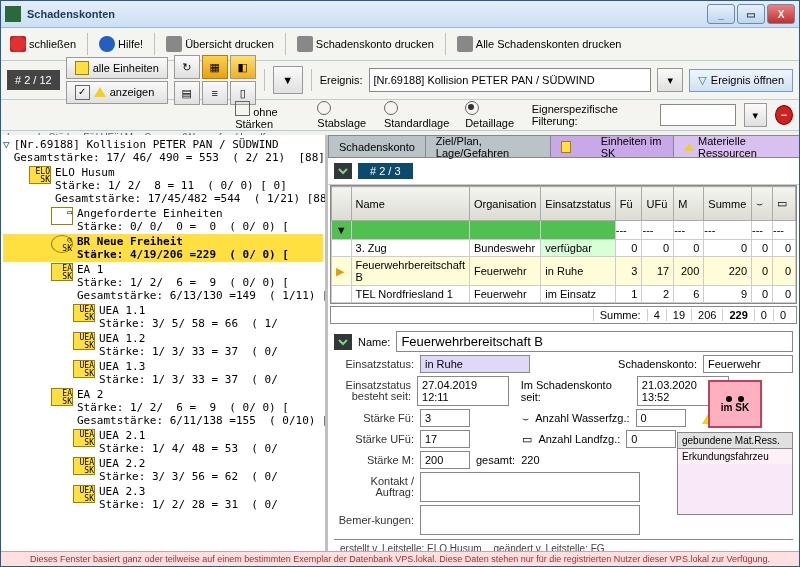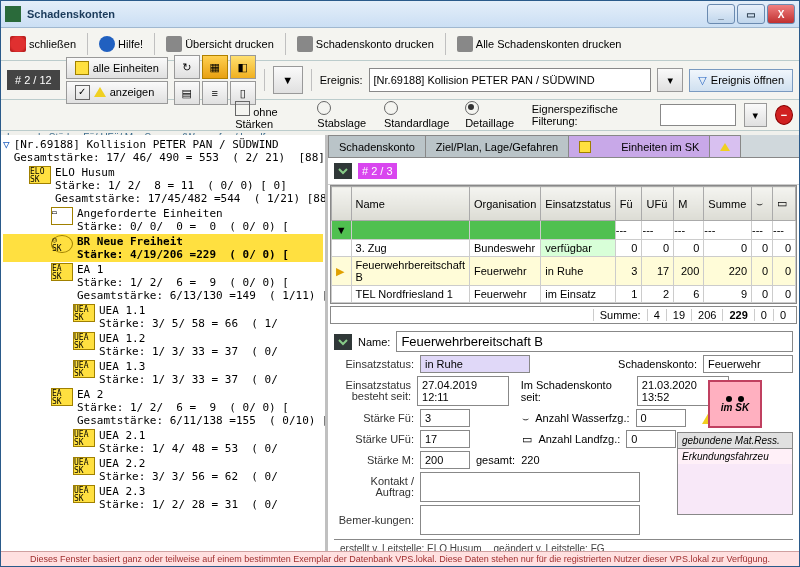--- a/index.html
+++ b/index.html
@@ -31,21 +31,21 @@
 .rdo{width:12px;height:12px;border:1px solid #666;border-radius:50%;display:inline-block;position:relative;}
 .rdo.sel::after{content:"";position:absolute;top:2px;left:2px;width:6px;height:6px;background:#333;border-radius:50%;}
 .filterin{width:70px;height:18px;border:1px solid #888;}
 .redcirc{width:18px;height:18px;background:#d02020;border-radius:50%;border:1px solid #800;display:flex;align-items:center;justify-content:center;color:#fff;font-weight:bold;}
 .legend{height:16px;background:#f0f0ec;border-bottom:1px solid #ccc;padding:1px 6px;color:#3a6a8a;font-size:10px;}
 .body{position:absolute;top:134px;left:0;right:0;bottom:14px;display:flex;}
 .left{width:324px;border-right:3px solid #c0c0c0;overflow:hidden;background:#fff;font-family:Consolas,monospace;font-size:11px;line-height:13px;}
 .tree{padding:2px 2px;}
 .trow{display:flex;align-items:flex-start;gap:4px;padding:1px 0;white-space:pre;}
 .trow.hi{background:#ffe040;}
-.tico{width:22px;height:18px;background:#ffe040;border:1px solid #a08000;font-size:8px;text-align:left;line-height:8px;padding-top:1px;box-sizing:border-box;flex-shrink:0;}
+.tico{width:22px;height:18px;background:#ffe040;border:1px solid #a08000;font-size:8px;text-align:right;line-height:8px;padding-top:1px;box-sizing:border-box;flex-shrink:0;}
 .tico.round{border-radius:50%;}
 .tind{display:inline-block;flex-shrink:0;}
 .right{flex:1;display:flex;flex-direction:column;overflow:hidden;}
 .tabs{height:22px;display:flex;background:#d0d8dc;border-bottom:1px solid #888;}
 .tab{padding:3px 10px;border:1px solid #888;border-bottom:none;margin-right:-1px;background:#bac4c8;display:flex;align-items:center;gap:4px;font-size:11px;}
 .tab.active{background:#c8a8e8;gap:30px;}
 .tab.mat{background:#d8c0f0;}
 .tnav{height:22px;display:flex;align-items:center;padding:2px 6px;gap:6px;border-bottom:1px solid #ccc;}
 .dkbtn{width:18px;height:16px;background:#303838;display:flex;align-items:center;justify-content:center;}
 .grid{border:1px solid #888;margin:0 2px;}
@@ -59,21 +59,21 @@
 .cell-stat-v{background:#d8ffd8;}
 .cell-stat-r{background:#d8d8ff;}
 .sumrow{display:flex;justify-content:flex-end;border:1px solid #888;margin:2px 2px 0;padding:2px 4px;font-size:11px;gap:0;}
 .sumrow span{border-left:1px solid #ccc;padding:0 6px;}
 .detail{flex:1;padding:4px 6px;font-size:11px;overflow:hidden;}
 .drow{display:flex;align-items:center;gap:6px;margin:3px 0;}
 .dlab{width:80px;text-align:right;color:#333;}
 .dval{border:1px solid #888;padding:2px 4px;min-width:40px;}
 .dval.wide{flex:1;}
 .dval.lav{background:#e0d8f8;}
-.rside{position:absolute;right:6px;top:286px;width:116px;font-style:italic;}
+.rside{position:absolute;right:6px;top:286px;width:116px;}
 .skbadge{width:50px;height:44px;background:#ffb0c0;border:2px solid #c04060;display:flex;flex-direction:column;align-items:center;justify-content:center;margin:0 auto 4px;}
 .yltri{width:0;height:0;border-left:10px solid transparent;border-right:10px solid transparent;border-bottom:16px solid #f0d020;}
 .matbox{border:1px solid #888;background:#f8e8f8;font-size:10px;}
 .matbox .mhdr{background:#e0e0e0;padding:2px 4px;border-bottom:1px solid #888;}
 .matbox .mrow{padding:2px 4px;background:#fff0f8;}
 .footer{border-top:1px solid #888;padding:3px 6px;font-size:10px;color:#444;display:flex;flex-wrap:wrap;gap:12px;}
 .statusbar{position:absolute;bottom:0;left:0;right:0;height:14px;background:#ffe0e0;color:#a03030;font-size:9px;text-align:center;line-height:14px;border-top:1px solid #d0a0a0;}
 svg{display:block;}
 </style>
 </head>
@@ -195,29 +195,30 @@
           </div>
         <div class="tab">
             <span>Ziel/Plan, Lage/Gefahren</span>
           </div>
         <div class="tab active">
             <span style="width:10px;height:10px;background:#ffe040;border:1px solid #a08000;"></span>
             <span>Einheiten im SK</span>
           </div>
         <div class="tab mat">
             <span class="yltri" style="border-left-width:5px;border-right-width:5px;border-bottom-width:8px;"></span>
+            <span>Materielle Ressourcen</span>
           </div>
       </div>
       <div class="tnav">
         <div class="dkbtn">
             <svg width="10" height="10">
               <path d="M1 3 L5 7 L9 3" stroke="#8c8" fill="none" stroke-width="2"></path>
             </svg>
           </div>
-        <div style="background:#d946ef;color:#fff;padding:2px 4px;"># 2 / 3</div>
+        <div style="background:#0c4a6e;color:#fff;padding:2px 12px;"># 2 / 3</div>
       </div>
       <div class="grid">
         <table>
           <tbody>
               <tr>
             <th style="width:14px;"></th>
             <th>Name</th>
             <th>Organisation</th>
             <th>Einsatzstatus</th>
             <th style="width:26px;">Fü</th>

